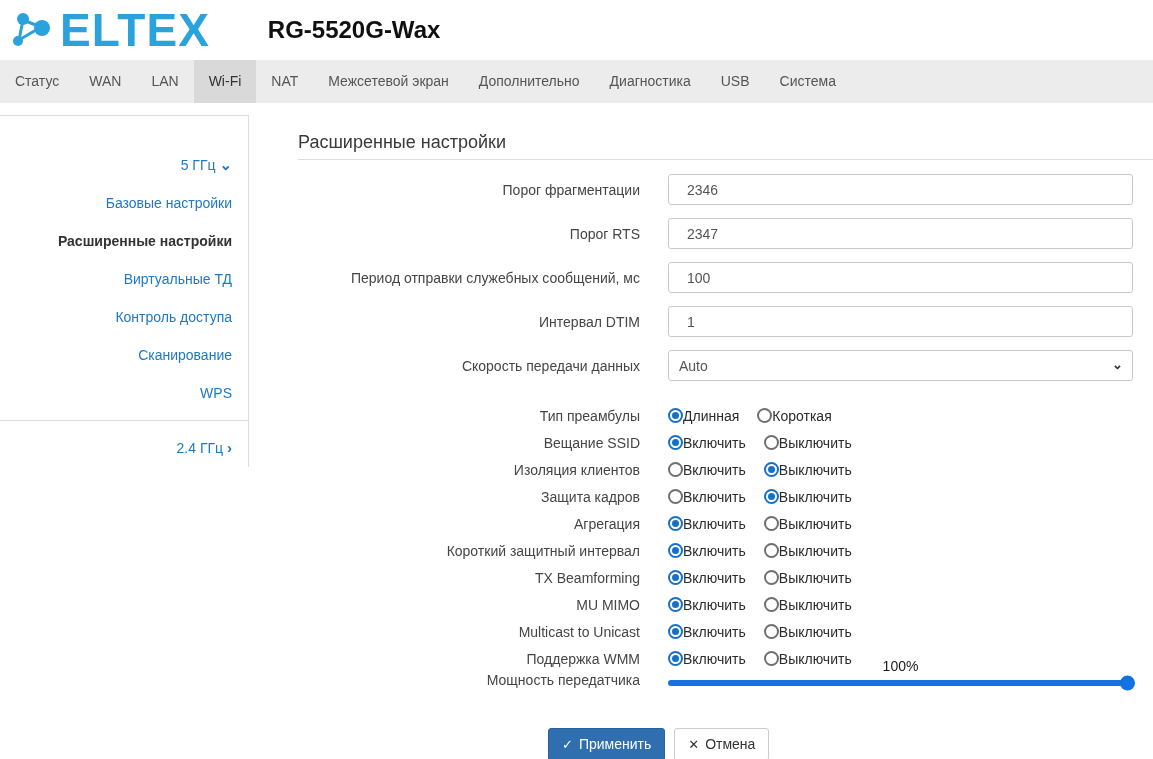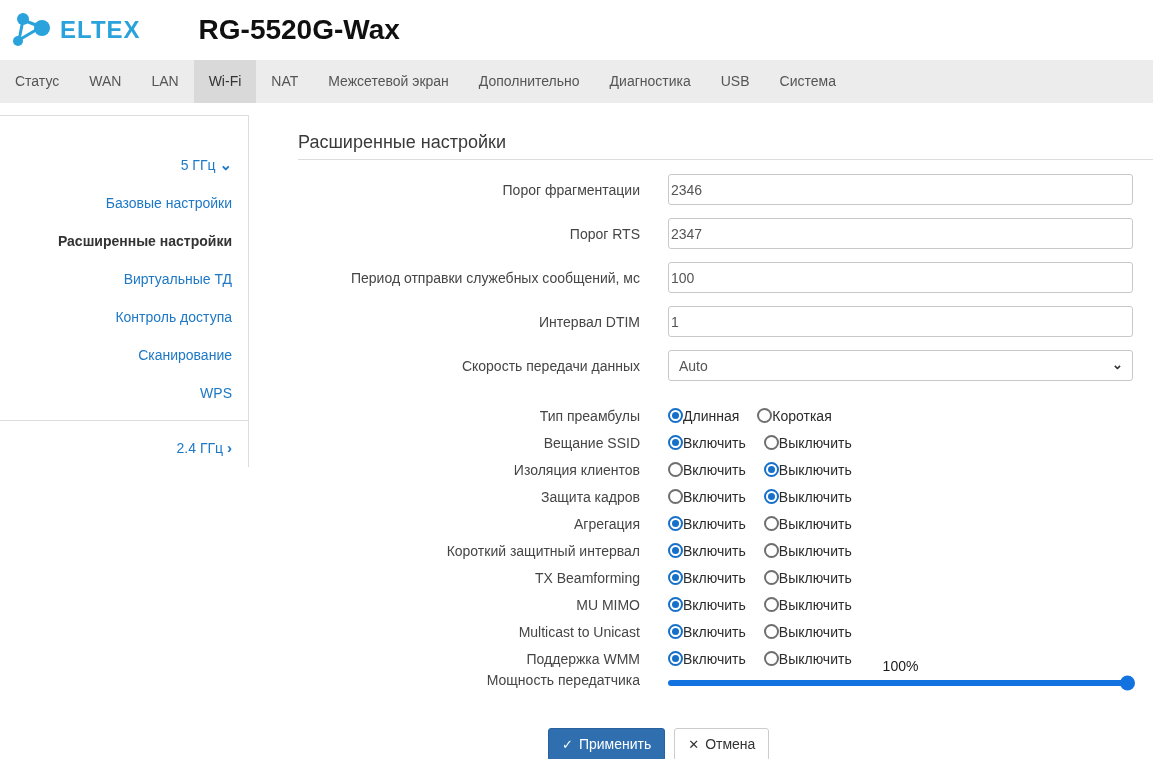--- a/index.html
+++ b/index.html
@@ -8,22 +8,22 @@
     width: 1153px; height: 759px;
     background: #fff;
     font-family: "Liberation Sans", sans-serif;
     color: #333;
     overflow: hidden;
   }
 
   
   .topbar { height: 60px; display: flex; align-items: center; padding-left: 9px; }
   .logo { display: flex; align-items: center; gap: 5px; }
-  .logo-text { font-size: 24px; font-weight: bold; color: #2aa2dc; letter-spacing: 1px; }
-  .device-title { font-size: 28px; font-weight: bold; color: #101010; margin: 0 0 0 58px; text-align: center; }
+  .logo-text { font-size: 46px; font-weight: bold; color: #2aa2dc; letter-spacing: 1px; }
+  .device-title { font-size: 24px; font-weight: bold; color: #101010; margin: 0 0 0 58px; text-align: center; }
 
   
   .tabs { height: 43px; background: #ececec; display: flex; }
   .tab { line-height: 43px; padding: 0 15px; font-size: 14px; color: #555; cursor: pointer; white-space: nowrap; text-decoration: none; }
   .tab.active { background: #d9d9d9; color: #333; }
 
   
   .layout { display: flex; align-items: flex-start; }
 
   
@@ -35,21 +35,21 @@
 
   
   .content { flex: 1; padding: 29px 0 0 49px; }
   .page-title { font-size: 18px; font-weight: 400; color: #3a3a3a; margin: 0; }
   .title-rule { border: 0; border-top: 1px solid #ddd; margin: 6px 0 14px; }
 
   .row { display: flex; align-items: center; margin-bottom: 13px; }
   .row-label { width: 370px; padding-right: 28px; text-align: right; font-size: 14px; color: #454545; flex-shrink: 0; line-height: 18px; }
   .text-input {
     width: 465px; height: 31px; border: 1px solid #c9c9c9; border-radius: 3px;
-    padding: 0 2px; font-size: 14px; color: #555; background: #fff; outline: none;
+    padding: 0 18px; font-size: 14px; color: #555; background: #fff; outline: none;
     font-family: inherit;
   }
   .select-row { margin-bottom: 21px; }
   .select-wrap { position: relative; width: 465px; }
   .select-input {
     appearance: none; -webkit-appearance: none;
     width: 100%; height: 31px; border: 1px solid #c9c9c9; border-radius: 3px;
     padding: 0 10px; font-size: 14px; color: #555; background: #fff; outline: none;
     font-family: inherit;
   }

